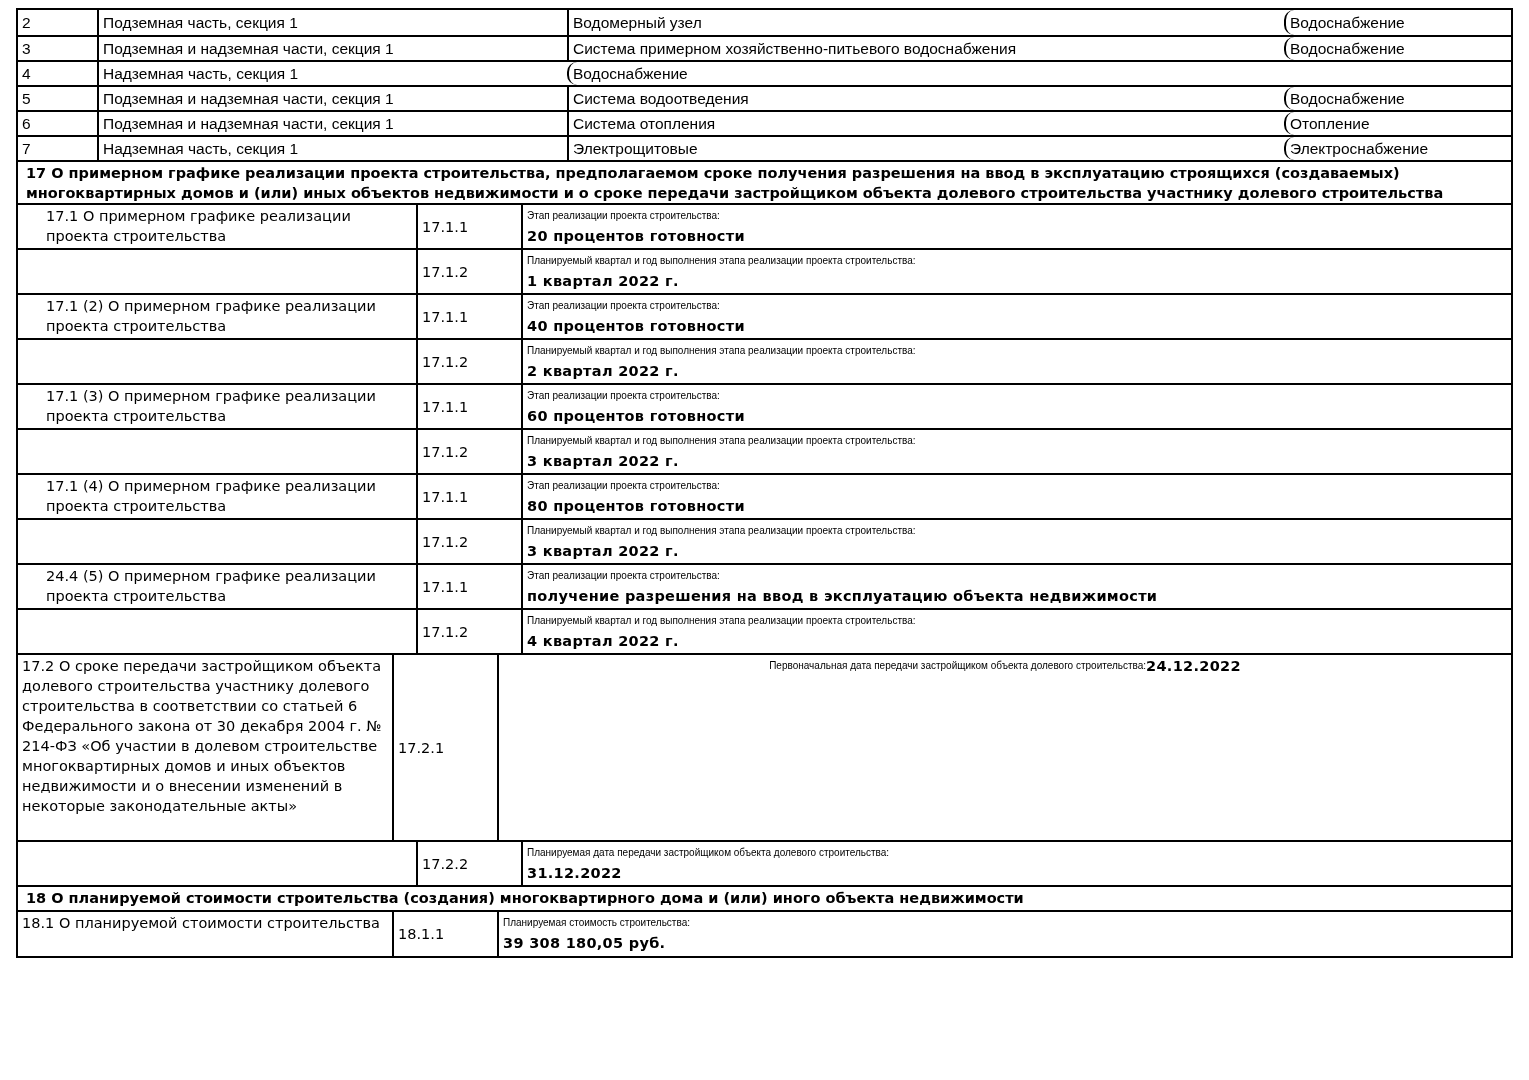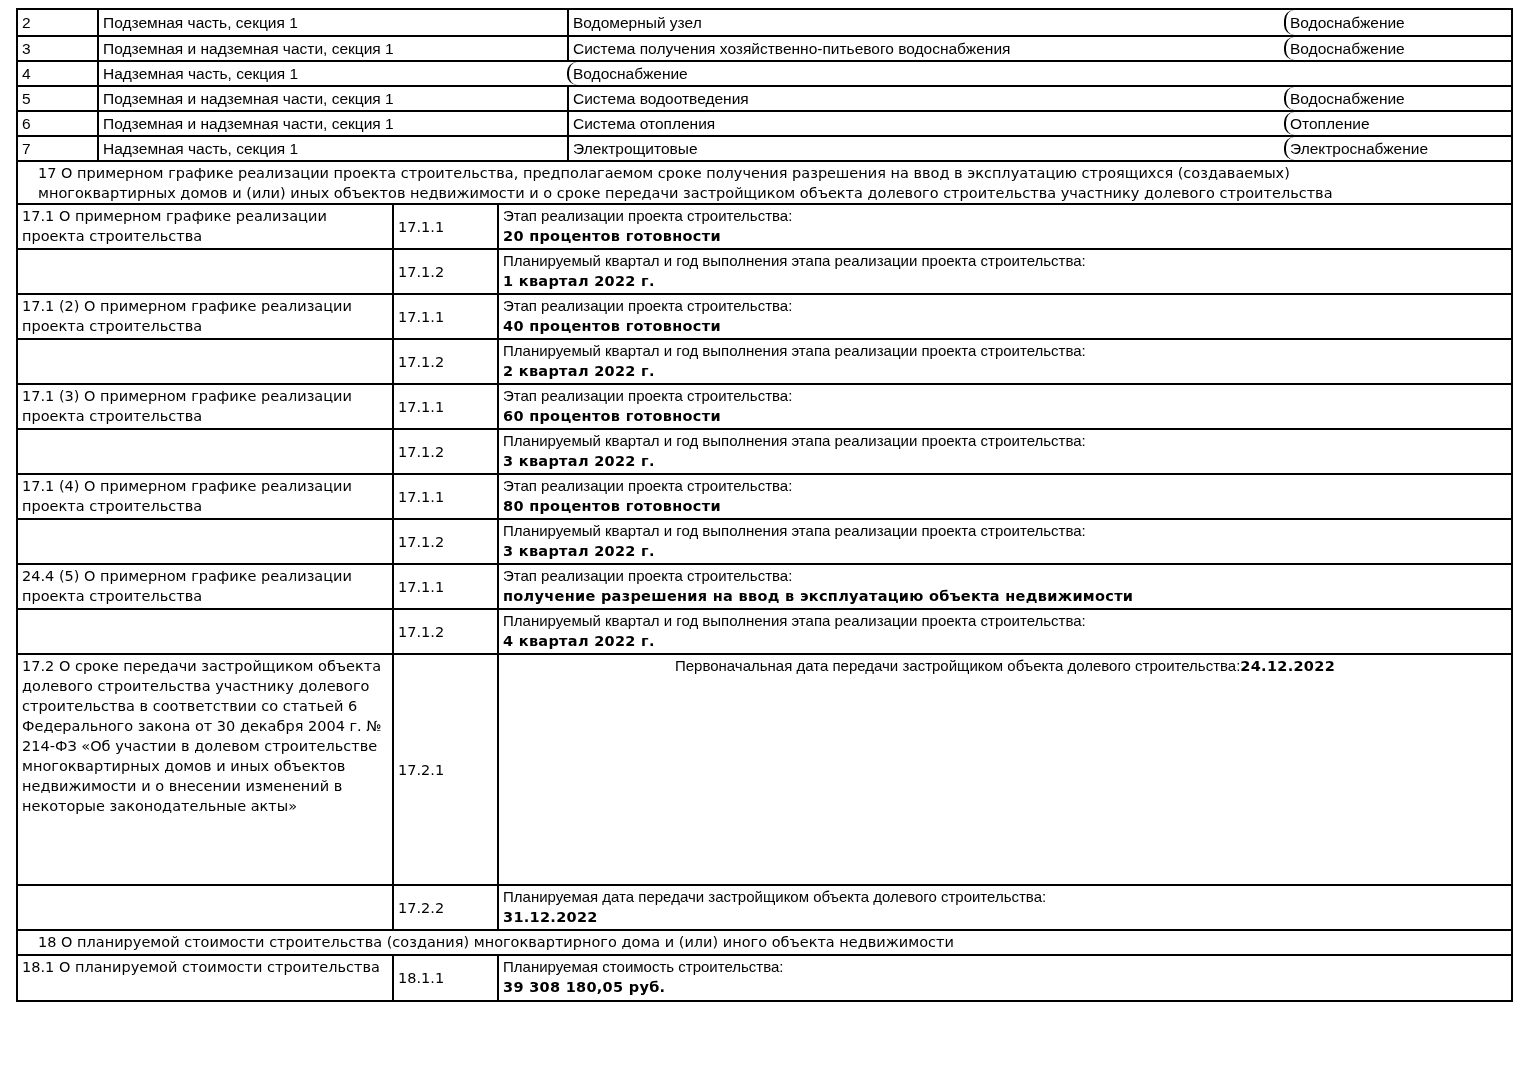--- a/index.html
+++ b/index.html
@@ -10,58 +10,58 @@
     color: #000000; overflow: hidden;
   }
   .doc {
     position: absolute; left: 16px; top: 8px; width: 1497px;
     border: 2px solid #000; background: #fff;
   }
   .row { display: flex; border-top: 2px solid #000; align-items: stretch; }
   .row:first-child { border-top: none; }
   .h25  { height: 25px; }
   .h43  { height: 43px; }
-  .h45  { height: 45px; }
+  .h45  { height: 45px; padding-left: 24px; }
   .h46  { height: 46px; }
-  .h187 { height: 231px; }
+  .h187 { height: 187px; }
   .cell { border-left: 2px solid #000; padding: 1px 4px; overflow: hidden; }
   .cell:first-child { border-left: none; }
   
   .c-num  { width: 79px;  display: flex; align-items: center; }
   .c-part { width: 470px; display: flex; align-items: center; }
   .c-sys  { width: 717px; display: flex; align-items: center; }
   .c-util { flex: 1;      display: flex; align-items: center; border-radius: 10px; }
   
   .c-left { width: 374px; }
   .c-code { width: 105px; display: flex; align-items: center; }
   .c-body { flex: 1; }
   .c-body.v-center, .v-center { display: flex; flex-direction: row; justify-content: center; }
   
   .t { font-size: 15.5px; line-height: 20px; }
   .wide { font-family: "DejaVu Sans", sans-serif; font-size: 14.5px; line-height: 20px; }
-  .label { font-size: 15px; line-height: 20px; }
+  .label { font-size: 10px; line-height: 20px; }
   .value { font-family: "DejaVu Sans", sans-serif; font-weight: bold;
            font-size: 14.5px; line-height: 20px; letter-spacing: 0.3px; }
-  .sect-head { padding: 1px 20px; }
+  .sect-head { padding: 1px 8px; font-weight: bold; }
 </style>
 </head>
 <body>
 
 <div class="doc">
 
   <div class="row h25">
     <div class="cell c-num  t">2</div>
     <div class="cell c-part t">Подземная часть, секция 1</div>
     <div class="cell c-sys  t">Водомерный узел</div>
     <div class="cell c-util t">Водоснабжение</div>
   </div>
   <div class="row h25">
     <div class="cell c-num  t">3</div>
     <div class="cell c-part t">Подземная и надземная части, секция 1</div>
-    <div class="cell c-sys  t">Система получения хозяйственно-питьевого водоснабжения</div>
+    <div class="cell c-sys  t">Система примерном хозяйственно-питьевого водоснабжения</div>
     <div class="cell c-util t">Водоснабжение</div>
   </div>
   <div class="row h25">
     <div class="cell c-num  t">4</div>
     <div class="cell c-part t">Надземная часть, секция 1</div>
     <div class="cell c-util t">Водоснабжение</div>
   </div>
   <div class="row h25">
     <div class="cell c-num  t">5</div>
     <div class="cell c-part t">Подземная и надземная части, секция 1</div>

